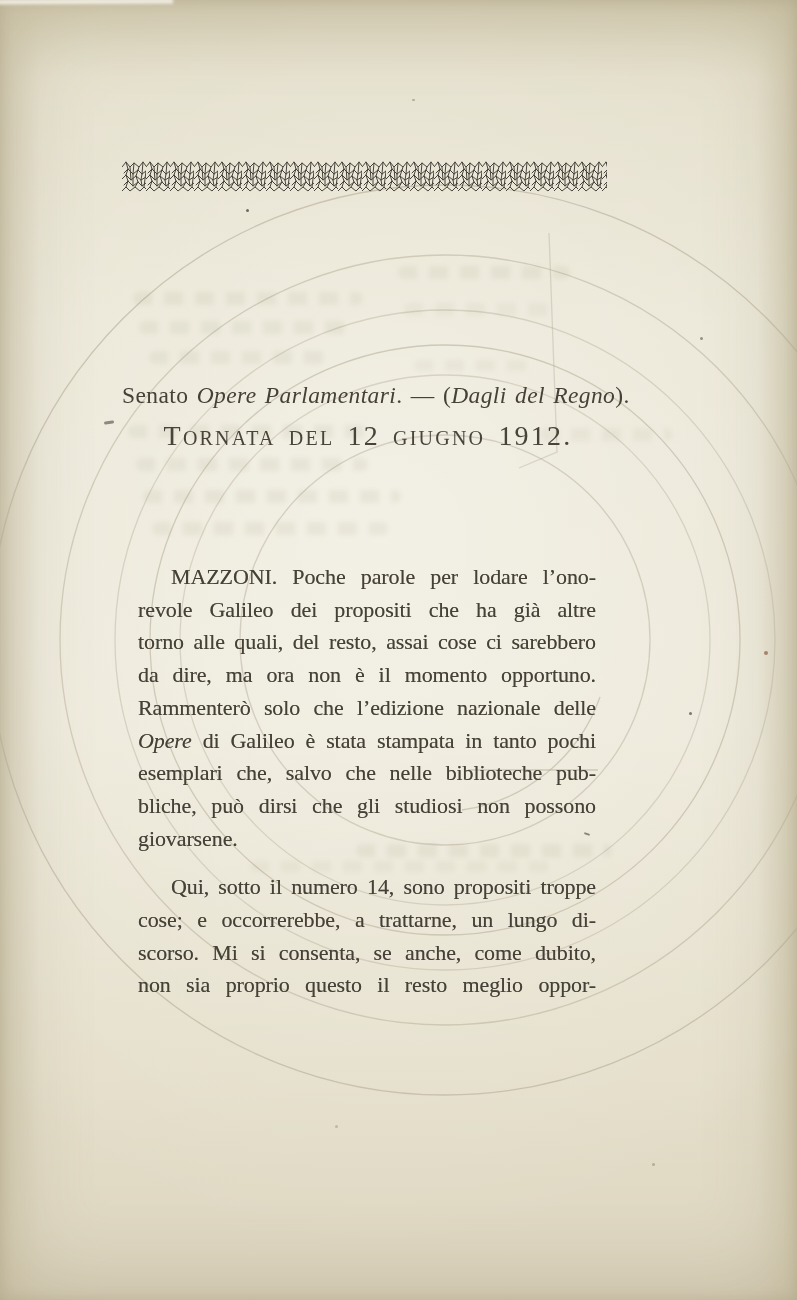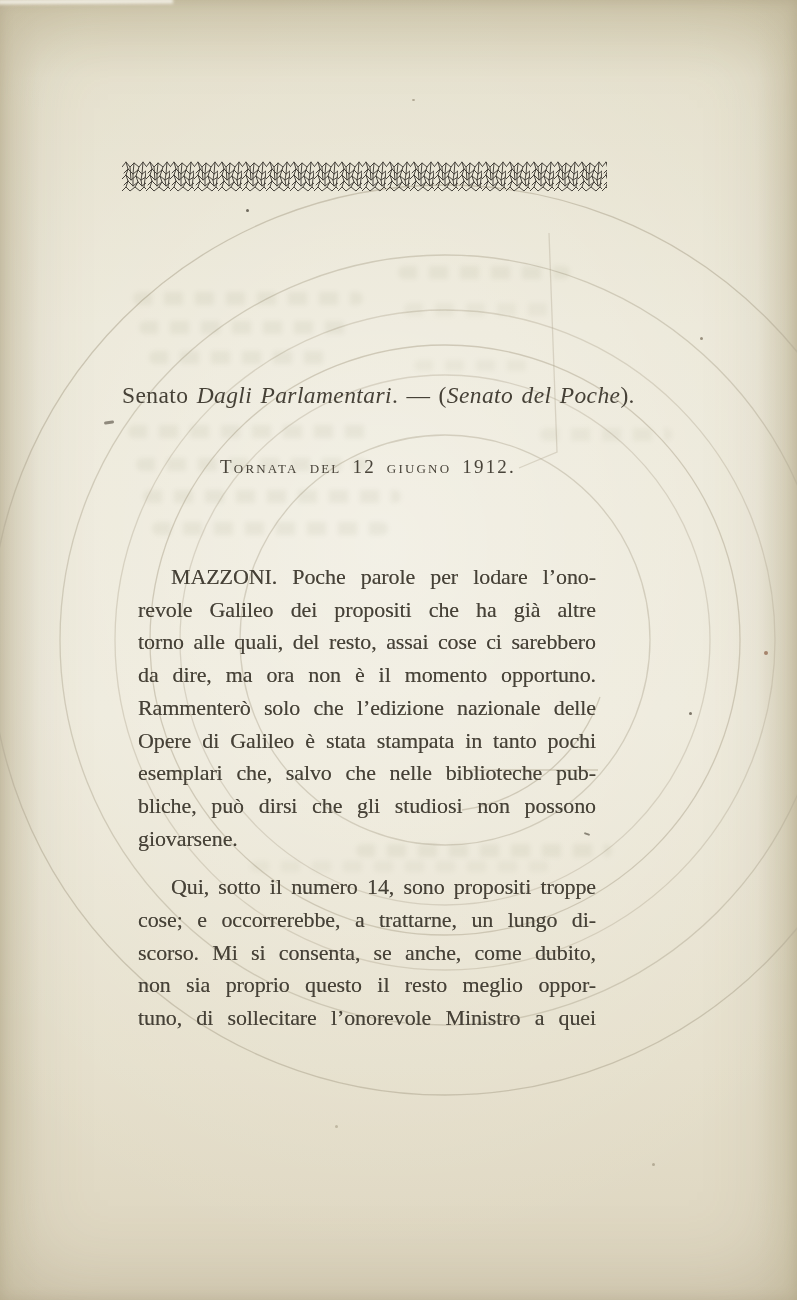--- a/index.html
+++ b/index.html
@@ -16,30 +16,30 @@
   .edge-chip{position:absolute;top:-1px;left:-2px;width:175px;height:5px;
     background:rgba(250,248,240,.8);filter:blur(1.5px);transform:rotate(-.3deg);}
   svg.watermark{position:absolute;left:0;top:0;pointer-events:none;}
   svg.band{position:absolute;left:122px;top:161px;}
   .ghost{position:absolute;height:13px;border-radius:6px;opacity:.15;filter:blur(2.5px);
     background:repeating-linear-gradient(90deg, rgba(124,126,88,.55) 0 19px, rgba(124,126,88,0) 19px 31px);}
   .speck{position:absolute;border-radius:50%;}
   .hline{position:absolute;left:122px;top:382px;width:500px;font-size:23.5px;
     letter-spacing:.4px;word-spacing:2px;white-space:nowrap;}
   .hline .it{font-style:italic;}
-  .sline{position:absolute;left:112px;top:456px;width:512px;text-align:center;
-    font-variant:small-caps;font-size:19px;letter-spacing:2.2px;word-spacing:4px;color:#49443a;}
+  .sline{position:absolute;left:112px;top:420px;width:512px;text-align:center;
+    font-variant:small-caps;font-size:28px;letter-spacing:2.2px;word-spacing:4px;color:#49443a;}
   .bodytext{position:absolute;left:122px;top:545px;width:490px;font-size:22px;
     line-height:32.7px;letter-spacing:-.1px;word-spacing:1.5px;
     text-shadow:0 0 .5px rgba(70,65,55,.55);}
   .para{margin:16px;}
   .para .tline{text-align:justify;text-align-last:justify;}
   .para .tline.tlast{text-align-last:left;}
   .para .tline:first-child{text-indent:33px;}
-  .it{}
+  .it{font-style:italic;}
 </style>
 </head>
 <body>
 
 <div class="page">
 
   <div class="edge-chip"></div>
 
   <svg class="watermark" width="797" height="1300" viewBox="0 0 797 1300">
     <g fill="none" stroke="#b4ab96" stroke-width="1.3">
@@ -81,21 +81,21 @@
           <path d="M2 24 L6 20 L11 25 L16 21 L20 25 L24 22"></path>
           <path d="M0 30 L4 26 L8 30 L13 26 L18 30 L22 26 L24 28"></path>
           <path d="M4 1 L6 8 M12 2 L11 13 M21 1 L20 13 M8 6 L9 19 M17 6 L16 9 M6 8 L4 14 M16 9 L14 15 M11 13 L11 25 M20 13 L19 19 M4 14 L6 20 M14 15 L16 21 M19 19 L20 25 M6 20 L4 26 M16 21 L13 26 M24 10 L22 26"></path>
         </g>
       </pattern>
     </defs>
     <rect width="485" height="31" fill="url(#lace)"></rect>
   </svg>
 
   <div class="hline">
-    <span>Senato </span><span class="it">Dagli Parlamentari</span><span>. — (</span><span class="it">Senato del Poche</span><span>).</span>
+    <span>Senato </span><span class="it">Opere Parlamentari</span><span>. — (</span><span class="it">Dagli del Regno</span><span>).</span>
   </div>
 
   <div class="sline">Tornata del 12 giugno 1912.</div>
 
   <div class="bodytext">
       <div class="para">
         <div class="tline"><span>MAZZONI. Poche parole per lodare l’ono-</span></div>
         <div class="tline"><span>revole Galileo dei propositi che ha già altre</span></div>
         <div class="tline"><span>torno alle quali, del resto, assai cose ci sarebbero</span></div>
         <div class="tline"><span>da dire, ma ora non è il momento opportuno.</span></div>
@@ -103,21 +103,20 @@
         <div class="tline"><span class="it">Opere</span><span> di Galileo è stata stampata in tanto pochi</span></div>
         <div class="tline"><span>esemplari che, salvo che nelle biblioteche pub-</span></div>
         <div class="tline"><span>bliche, può dirsi che gli studiosi non possono</span></div>
         <div class="tline tlast"><span>giovarsene.</span></div>
       </div>
       <div class="para">
         <div class="tline"><span>Qui, sotto il numero 14, sono propositi troppe</span></div>
         <div class="tline"><span>cose; e occorrerebbe, a trattarne, un lungo di-</span></div>
         <div class="tline"><span>scorso. Mi si consenta, se anche, come dubito,</span></div>
         <div class="tline"><span>non sia proprio questo il resto meglio oppor-</span></div>
-        <div class="tline"><span>tuno, di sollecitare l’onorevole Ministro a quei</span></div>
       </div>
     </div>
 
   <div class="speck" style="left:104px;top:421px;width:10px;height:2.5px;border-radius:2px;background:#8f897c;transform:rotate(-8deg);"></div>
   <div class="speck" style="left:246px;top:209px;width:3px;height:3px;background:#6f6a5e;"></div>
   <div class="speck" style="left:700px;top:337px;width:3px;height:3px;background:#9a917f;"></div>
   <div class="speck" style="left:764px;top:651px;width:4px;height:4px;background:#a5846c;"></div>
   <div class="speck" style="left:689px;top:712px;width:3px;height:3px;background:#7d7668;"></div>
   <div class="speck" style="left:584px;top:833px;width:6px;height:2px;border-radius:2px;background:#8a8476;transform:rotate(20deg);"></div>
   <div class="speck" style="left:412px;top:99px;width:3px;height:2px;background:#b0a894;"></div>

